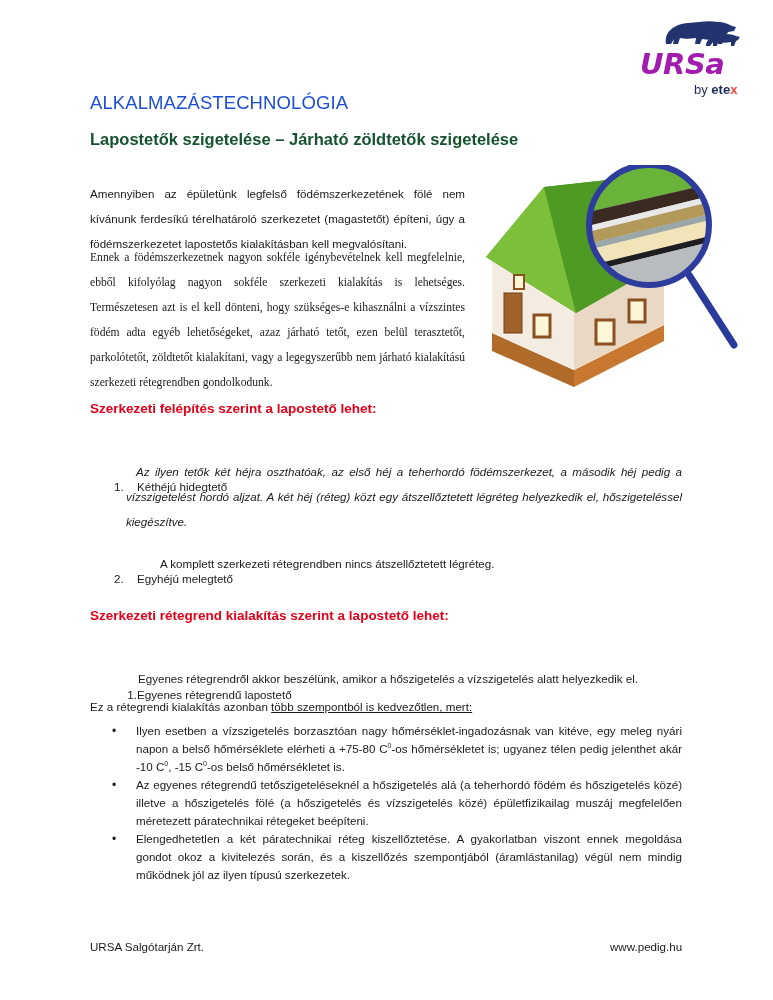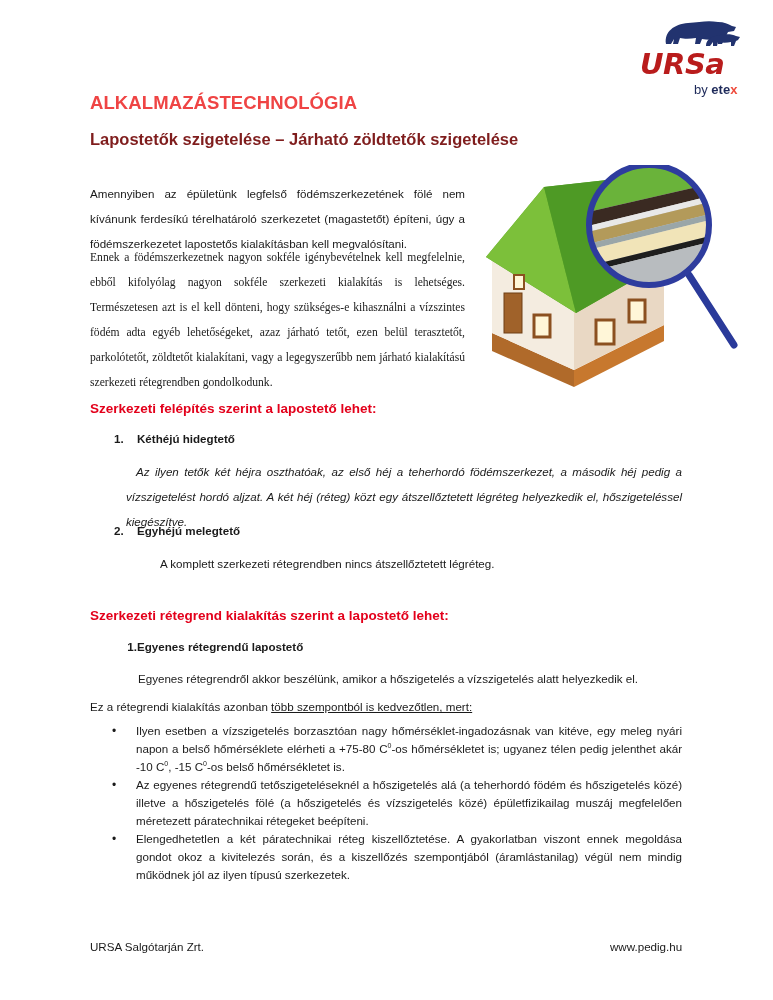--- a/index.html
+++ b/index.html
@@ -2,39 +2,39 @@
 <html><head>
 <meta charset="utf-8">
 <style>
   html, body { margin: 0; padding: 0; background: #ffffff; }
   body { width: 773px; height: 1000px; position: relative; overflow: hidden;
          font-family: "Liberation Sans", "DejaVu Sans", sans-serif; color: #1a1a1a; }
   .abs { position: absolute; }
   .logo { left: 636px; top: 14px; width: 120px; height: 86px; }
   .logo svg { display: block; }
   .logo-word { position: absolute; left: 4px; top: 33px; font-family: "DejaVu Sans", sans-serif; font-weight: bold; font-style: italic;
-               font-size: 29px; color: #b91c1c; letter-spacing: -0.5px; }
+               font-size: 29px; color: #a21caf; letter-spacing: -0.5px; }
   .logo-by { position: absolute; left: 58px; top: 68px; font-size: 13px; color: #1e2a5a; }
   .logo-by b { font-weight: bold; }
   .logo-by .x { color: #ef4b3c; }
 
-  .kicker { left: 90px; top: 92px; font-size: 18.5px; font-weight: bold; color: #ef4444; letter-spacing: 0.1px; }
-  .title { left: 90px; top: 130px; font-size: 16.5px; font-weight: bold; color: #7f1d1d; }
+  .kicker { left: 90px; top: 92px; font-size: 18.5px; font-weight: normal; color: #1d4ed8; letter-spacing: 0.1px; }
+  .title { left: 90px; top: 130px; font-size: 16.5px; font-weight: bold; color: #14532d; }
 
   .p { font-size: 11.6px; line-height: 25px; text-align: justify; color: #1a1a1a; }
   .intro1 { left: 90px; top: 181px; width: 375px; }
   .intro2 { left: 90px; top: 245px; width: 375px; font-family: Liberation Serif, serif; }
 
   .hero { left: 484px; top: 165px; width: 255px; height: 232px; }
 
   .h2 { font-size: 13.5px; font-weight: bold; color: #e3001b; }
   .h2a { left: 90px; top: 401px; }
   .h2b { left: 90px; top: 608px; }
 
-  .num { font-size: 11.6px; font-weight: bold; color: #1a1a1a; }
+  .num { font-size: 11.6px; font-weight: normal; color: #1a1a1a; margin-top: 48px; }
   .num .n { display: inline-block; width: 23px; }
   .n1 { left: 114px; top: 432px; }
   .n2 { left: 114px; top: 524px; }
   .n3 { left: 114px; top: 640px; text-align: right; }
 
   .desc1 { left: 126px; top: 459px; width: 556px; text-indent: 10px; font-style: italic; }
   .desc2 { left: 126px; top: 551px; margin-left: 34px; }
 
   .para1 { left: 90px; top: 666px; margin-left: 48px; }
   .para2 { left: 90px; top: 694px; }

